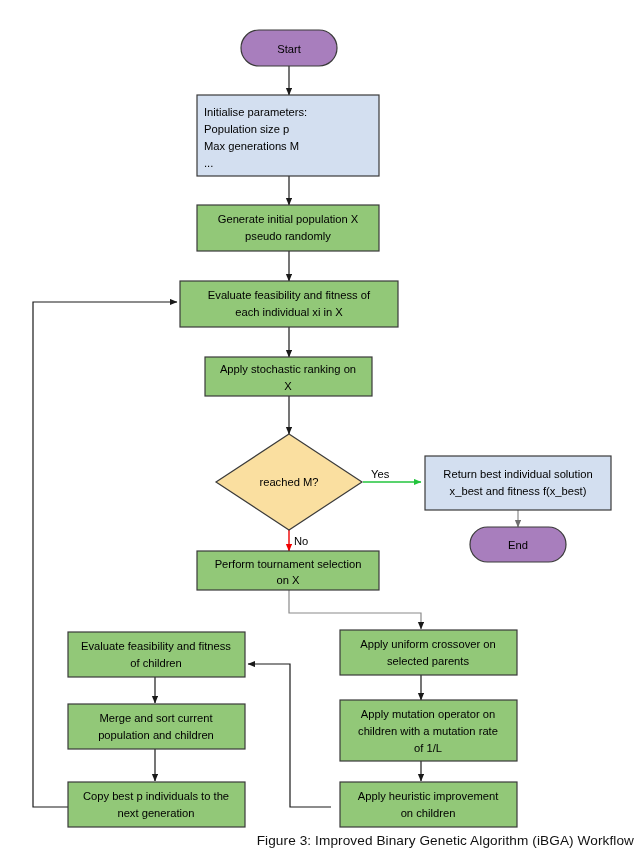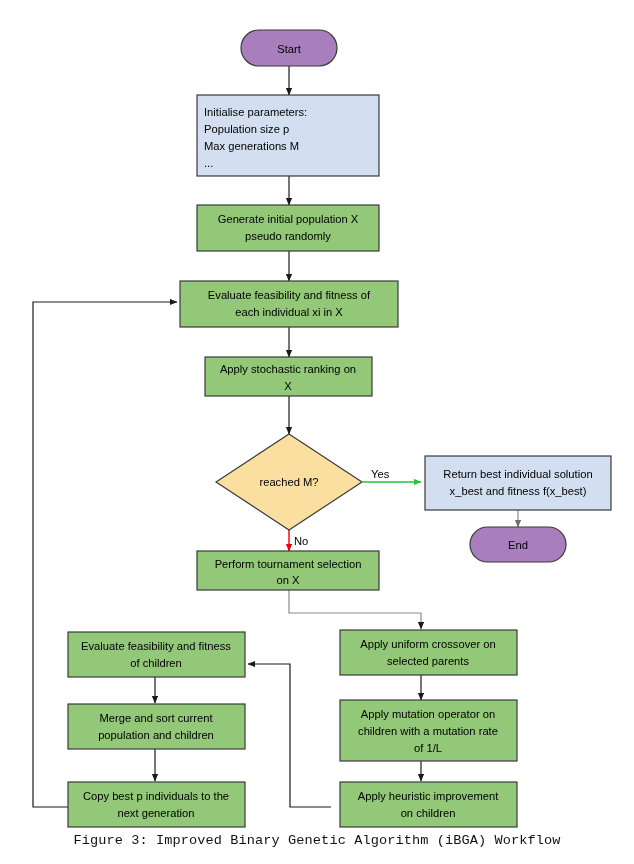--- a/index.html
+++ b/index.html
@@ -34,22 +34,22 @@
   .edge-label {
     font-family: "Liberation Sans", sans-serif;
     font-size: 11.2px;
     fill: #000000;
   }
   .caption {
     position: absolute;
     left: 0;
     top: 833px;
     width: 634px;
-    text-align: center;
-    font-family: Liberation Mono, monospace;
+    text-align: right;
+    font-family: Liberation Sans, sans-serif;
     font-size: 13.6px;
     color: #111111;
     letter-spacing: 0.1px;
   }
   .shape-stroke { stroke: #3a3a3a; stroke-width: 1.2; }
   .conn { fill: none; stroke: #1a1a1a; stroke-width: 1.2; }
   .conn-gray { fill: none; stroke: #8a8a8a; stroke-width: 1.2; }
   .conn-green { fill: none; stroke: #22c43c; stroke-width: 1.4; }
   .conn-red { fill: none; stroke: #f00000; stroke-width: 1.4; }
 </style>

